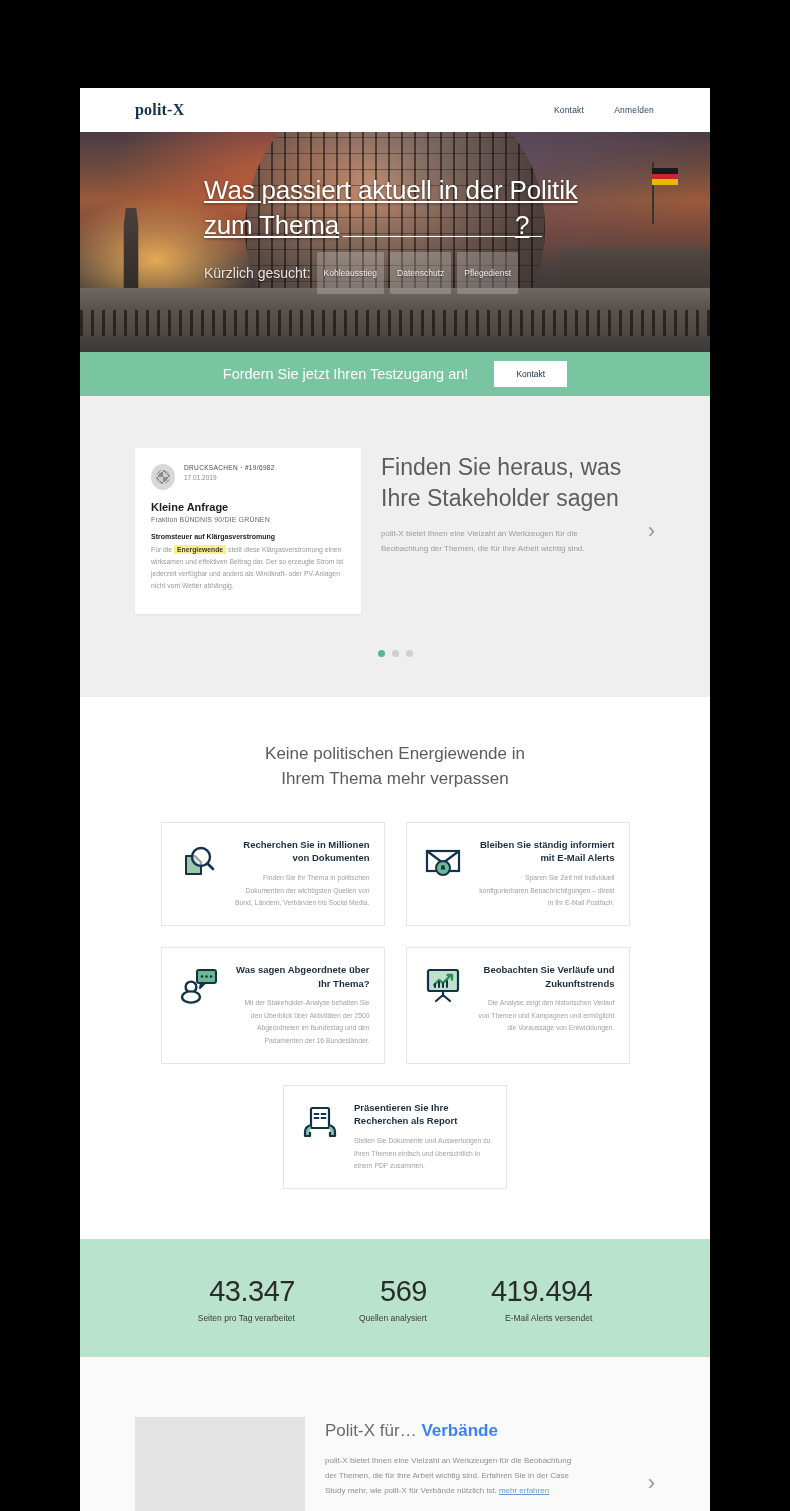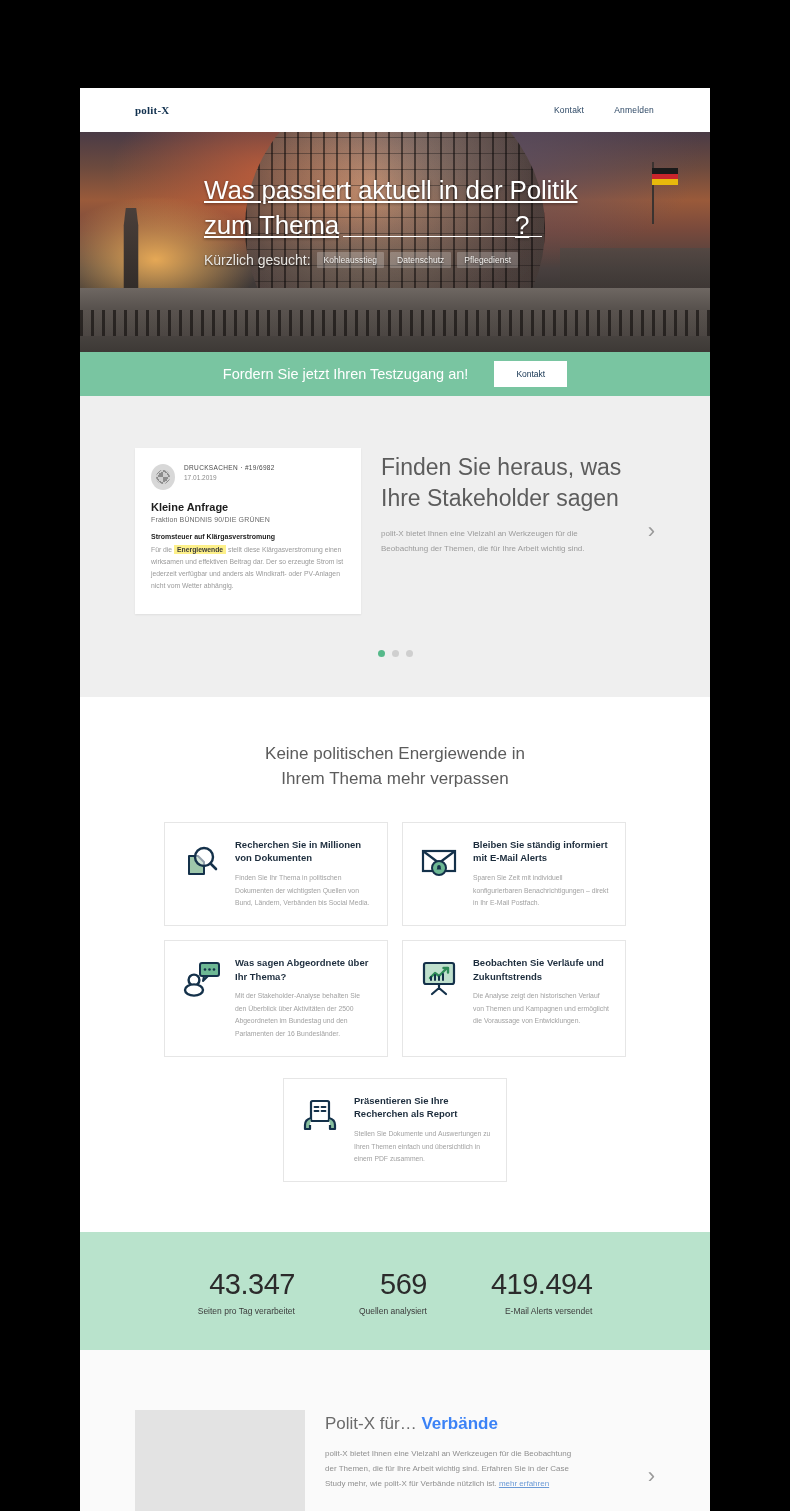--- a/index.html
+++ b/index.html
@@ -2,21 +2,21 @@
 <html><head>
 <meta charset="utf-8">
 <style>
   *{box-sizing:border-box;margin:0;padding:0;}
   html,body{background:#000;}
   body{width:790px;height:1511px;font-family:"Liberation Sans",sans-serif;overflow:hidden;}
   .page{position:absolute;left:80px;top:88px;width:630px;background:#fff;}
 
   
   .topbar{height:44px;background:#fff;display:flex;align-items:center;padding:0 56px 0 55px;}
-  .logo{font-family:"Liberation Serif",serif;font-weight:bold;font-size:11px;color:#12314f;letter-spacing:.2px;}
+  .logo{font-family:"Liberation Serif",serif;font-weight:bold;font-size:16px;color:#12314f;letter-spacing:.2px;}
   .navlinks{margin-left:auto;display:flex;gap:30px;}
   .navlinks a{font-size:8.5px;color:#2c4764;text-decoration:none;letter-spacing:.2px;}
 
   
   .hero{position:relative;height:220px;overflow:hidden;}
   .hero-photo{position:absolute;inset:0;background:
      radial-gradient(ellipse 150px 90px at 12% 58%, rgba(255,186,90,.85), rgba(255,140,60,0) 70%),
      radial-gradient(ellipse 220px 120px at 30% 18%, rgba(208,96,58,.75), rgba(120,50,40,0) 72%),
      radial-gradient(ellipse 260px 150px at 68% 10%, rgba(92,78,96,.85), rgba(50,42,58,0) 75%),
      linear-gradient(180deg,#4a3b46 0%,#6c4a3e 16%,#9a5a3a 31%,#7a4a3c 44%,#49403f 62%,#34312f 78%,#2a2724 100%);}
@@ -42,21 +42,21 @@
   .hero-inner{position:relative;z-index:3;padding-top:42px;}
   .hero-h1{font-size:26px;color:#fff;font-weight:400;line-height:1.25;padding-left:124px;letter-spacing:-.2px;text-shadow:0 1px 3px rgba(0,0,0,.45);text-decoration:underline;}
   .hero-line2{display:flex;align-items:baseline;gap:0;}
   .search-wrap{display:inline-flex;align-items:center;position:relative;width:168px;margin:0 4px;}
   .caret{display:inline-block;width:1.5px;height:25px;background:#fff;}
   .search-field{flex:1;border:0;background:transparent;outline:none;border-bottom:1.5px solid #fff;
      height:30px;color:#fff;font-size:15px;font-family:"Liberation Sans",sans-serif;}
   .search-field::placeholder{color:rgba(255,255,255,.7);}
   .recent{margin-top:10px;padding-left:124px;display:flex;align-items:center;gap:6px;}
   .recent-label{font-size:14px;color:#e9e6e2;text-shadow:0 1px 2px rgba(0,0,0,.6);}
-  .chip{font-size:8.5px;color:#f2f0ee;background:rgba(255,255,255,.22);padding:3px 7px;border-radius:1px;
+  .chip{font-size:8.5px;color:#f2f0ee;background:rgba(255,255,255,.22);padding:16px 7px;border-radius:1px;
      text-shadow:0 1px 2px rgba(0,0,0,.5);}
 
   
   .cta{background:#79c5a1;height:44px;display:flex;align-items:center;justify-content:center;gap:26px;}
   .cta-text{color:#fff;font-size:14.5px;}
   .cta-btn{background:#fff;color:#12314f;font-size:8.5px;border:0;padding:8px 22px;cursor:pointer;font-family:"Liberation Sans",sans-serif;}
 
   
   .sec-grey{background:#efefef;padding:52px 0 40px;}
   .carousel{display:flex;align-items:flex-start;padding:0 55px;gap:20px;}
@@ -77,21 +77,21 @@
   .car-h2{font-size:23px;color:#5c5c5c;font-weight:400;line-height:1.35;}
   .car-p{font-size:8px;color:#9b9b9b;line-height:1.85;margin-top:13px;max-width:228px;}
   .chev{font-size:22px;color:#9a9a9a;align-self:center;padding-left:6px;font-family:"Liberation Sans",sans-serif;}
   .dots{display:flex;justify-content:center;gap:7px;margin-top:36px;}
   .dot{width:7px;height:7px;border-radius:50%;background:#cfcfcf;}
   .dot.active{background:#56b98a;}
 
   
   .sec-white{background:#fff;padding:44px 0 50px;}
   .sec-h2{text-align:center;font-size:17px;color:#5c5c5c;font-weight:400;line-height:1.5;}
-  .grid{display:flex;flex-wrap:wrap;justify-content:center;gap:14px;margin-top:30px;padding:0 55px;}
+  .grid{display:flex;flex-wrap:wrap;justify-content:center;gap:21px;margin-top:30px;padding:0 55px;text-align:right;}
   .fcard{width:224px;border:1px solid #e6e6e6;background:#fff;padding:15px 14px;display:flex;gap:12px;align-items:flex-start;}
   .fcard.center{margin:0 auto;}
   .ficon{width:44px;height:44px;flex:none;display:flex;align-items:center;justify-content:center;}
   .fh{font-size:9.5px;color:#1d2d3d;font-weight:bold;line-height:1.45;}
   .fp{font-size:6.8px;color:#a2a2a2;line-height:1.85;margin-top:7px;}
   .row5{padding:0 55px;margin-top:21px;display:flex;justify-content:center;}
 
   
   .stats{background:#b9e3cc;padding:36px 0 34px;display:flex;justify-content:center;gap:64px;}
   .stat{text-align:right;}

